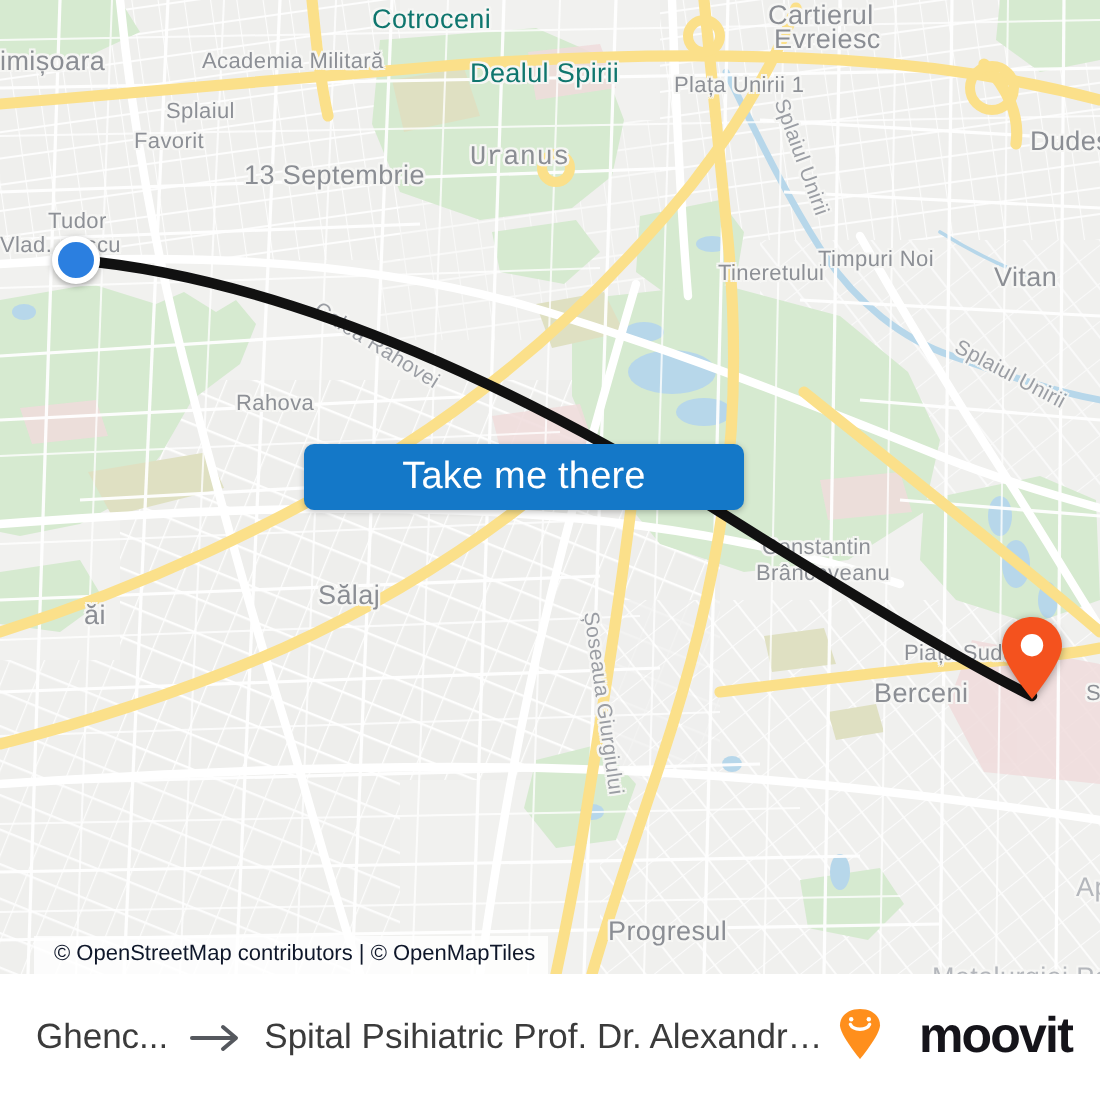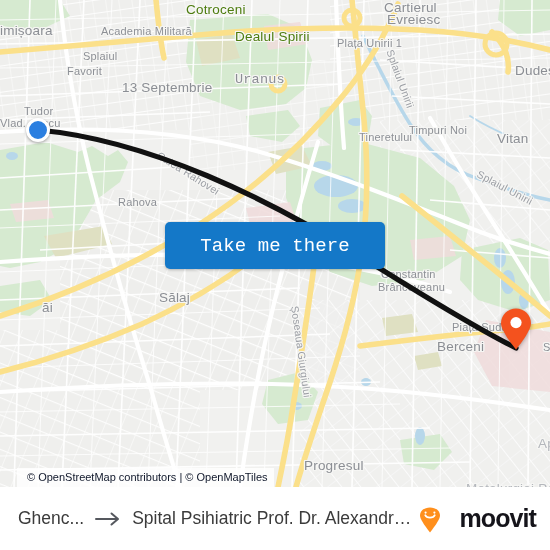--- a/index.html
+++ b/index.html
@@ -26,48 +26,48 @@
     white-space: nowrap;
     color: #8d9096;
     font-size: 11px;
     letter-spacing: .2px;
     text-shadow:
       -1.2px 0 #f6f6f4, 1.2px 0 #f6f6f4, 0 -1.2px #f6f6f4, 0 1.2px #f6f6f4,
       -1px -1px #f6f6f4, 1px -1px #f6f6f4, -1px 1px #f6f6f4, 1px 1px #f6f6f4;
     pointer-events: none;
   }
   .lbl.big   { font-size: 13.5px; color: #8b8e94; }
-  .lbl.park  { color: #4d7c0f; text-align: right; }
+  .lbl.park  { color: #0f766e; text-align: right; }
   .lbl.road  { color: #9b9ea4; font-size: 10.5px; }
   .lbl.faint { color: #b4b7bc; }
 
   
   .overlay { position: absolute; left: 0; top: 0; width: 550px; height: 487px; }
 
   .origin-dot {
     position: absolute;
     width: 24px; height: 24px;
     border-radius: 50%;
     background: #2b7fe0;
     border: 3px solid #ffffff;
     box-shadow: 0 1px 3px rgba(0,0,0,.35);
   }
   .dest-pin { position: absolute; width: 32px; height: 42px; filter: drop-shadow(0 1px 2px rgba(0,0,0,.35)); }
 
   
   .cta {
     position: absolute;
-    left: 165px; top: 222px;
-    width: 220px; height: 47px;
+    left: 152px; top: 222px;
+    width: 220px; height: 33px;
     background: #1478c8;
     border: none;
     border-radius: 5px;
     color: #ffffff;
     font-size: 19px;
-    font-family: Liberation Mono, monospace;
+    font-family: Liberation Sans, sans-serif;
     letter-spacing: .1px;
     cursor: pointer;
     box-shadow: 0 1px 3px rgba(0,0,0,.25);
   }
 
   
   .attribution {
     position: absolute;
     left: 17px; bottom: 0;
     padding: 3px 6px 4px 10px;
@@ -100,21 +100,21 @@
     max-width: 78px; overflow: hidden;
     text-overflow: ellipsis; white-space: nowrap;
     flex: none;
   }
   .arrow-icon { flex: none; display: block; }
   .trip-to {
     font-size: 17.5px; color: #3b3b3b;
     overflow: hidden; text-overflow: ellipsis; white-space: nowrap;
     flex: 1; min-width: 0;
   }
-  .brand { display: flex; align-items: flex-end; gap: 18px; flex: none; padding-left: 8px; }
+  .brand { display: flex; align-items: flex-start; gap: 18px; flex: none; padding-left: 8px; }
   .brand-name { font-size: 25px; font-weight: bold; color: #15141a; letter-spacing: -.9px; }
 </style>
 </head>
 <body>
 
 <div id="root">
 
   <div class="map">
 
     <svg class="basemap" width="550" height="487" viewBox="0 0 550 487">

